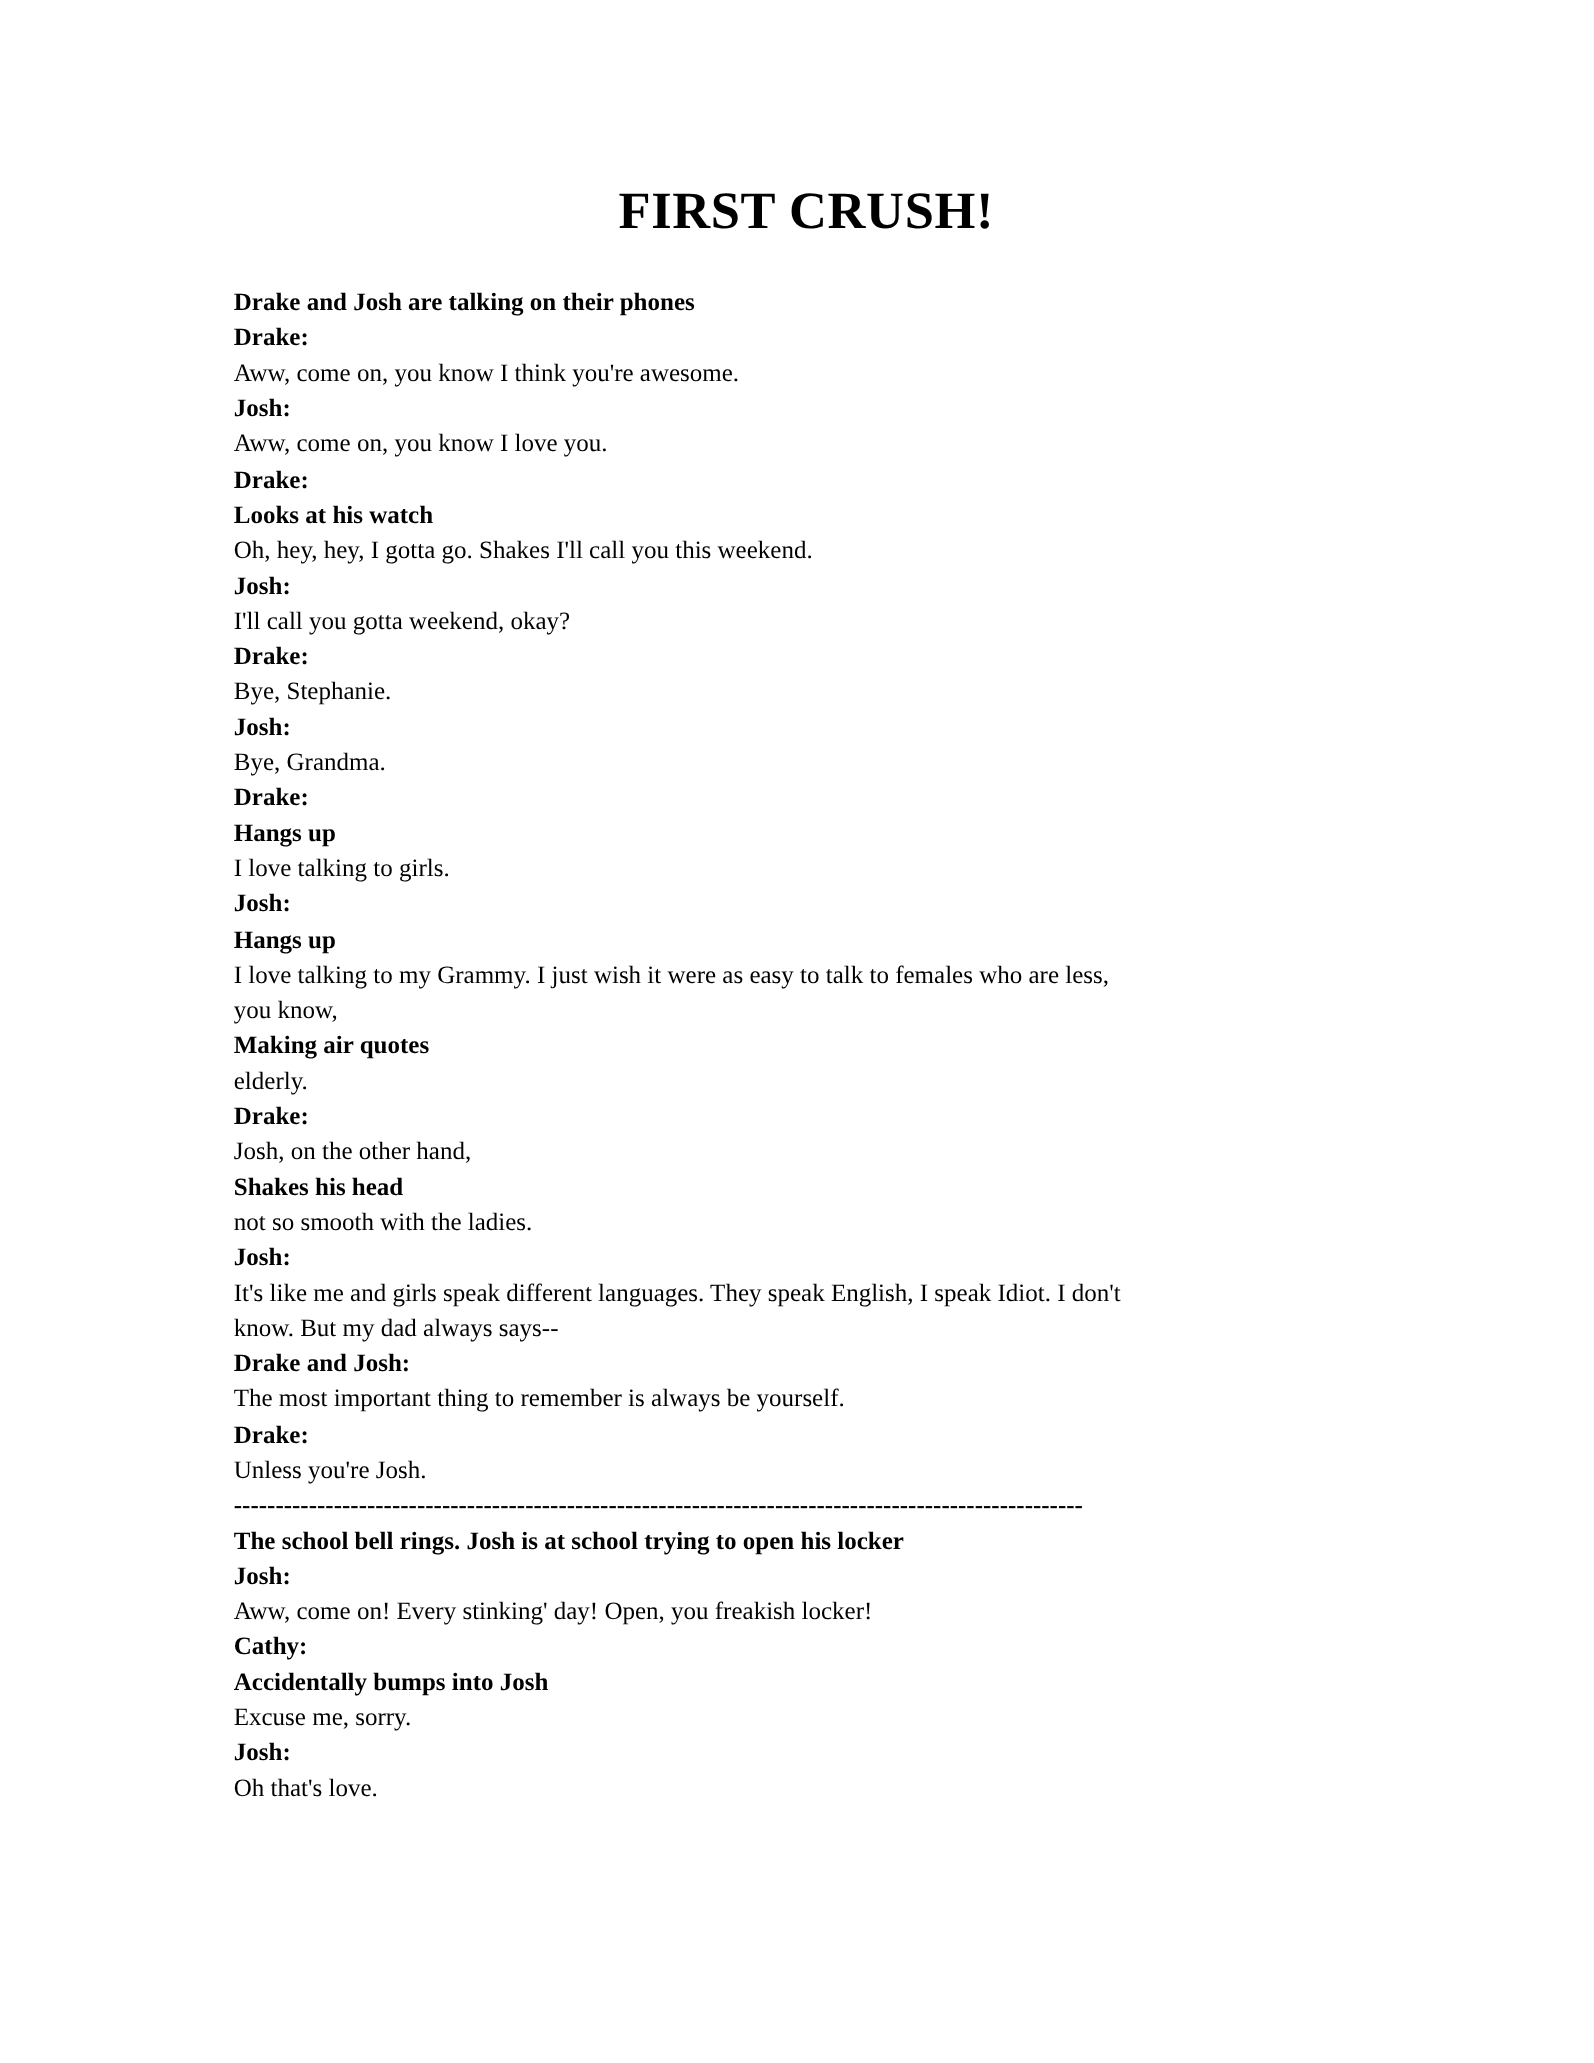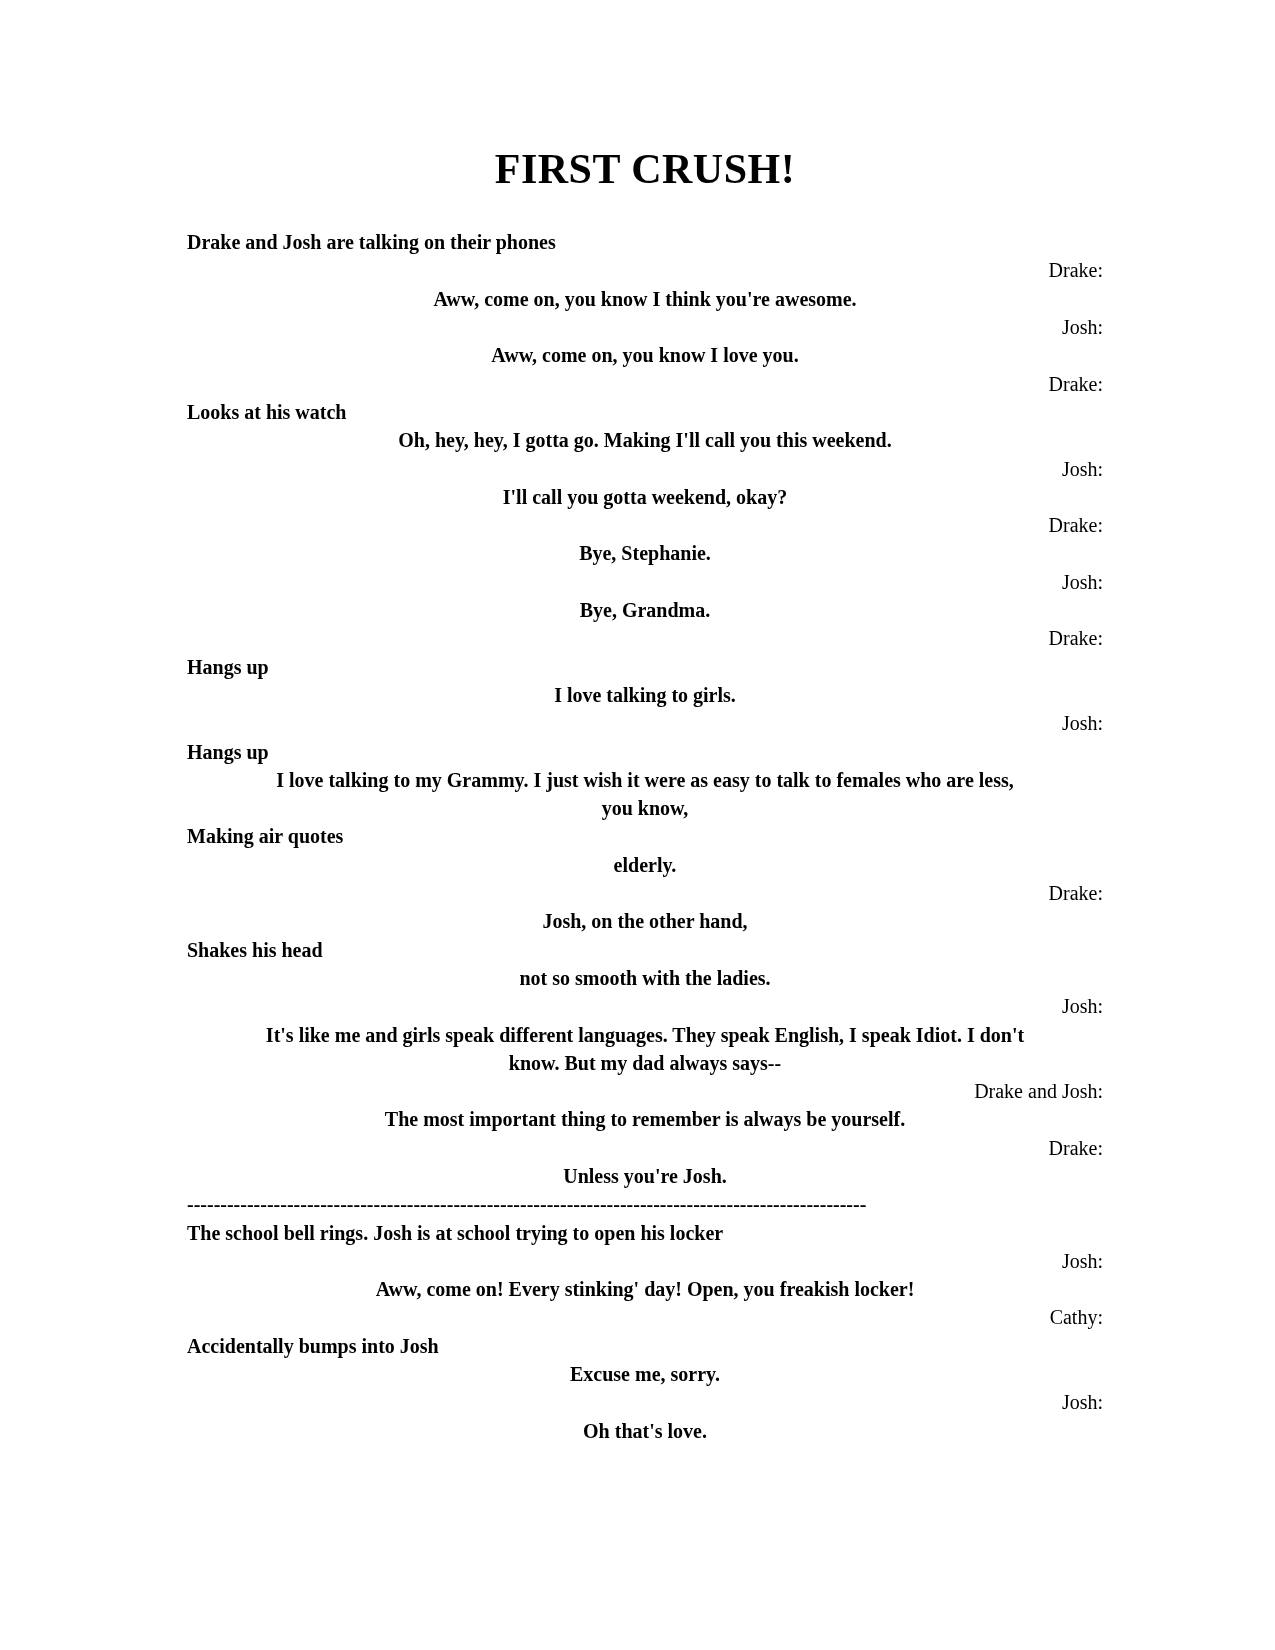--- a/index.html
+++ b/index.html
@@ -32,26 +32,26 @@
   .line {
     font-size: 20px;
     line-height: 28.3px;
     margin: 0;
   }
   .line.direction {
     font-weight: bold;
     text-align: left;
   }
   .line.character {
-    font-weight: normal;
-    text-align: right;
+    font-weight: bold;
+    text-align: left;
   }
   .line.dialogue {
-    font-weight: bold;
-    text-align: center;
+    font-weight: normal;
+    text-align: left;
     white-space: pre-line;
   }
   .line.separator {
     font-weight: bold;
     text-align: left;
     white-space: nowrap;
     overflow: hidden;
   }
 </style>
 </head>
@@ -60,21 +60,21 @@
 <div class="page">
   <h1 class="doc-title">FIRST CRUSH!</h1>
   <main>
       <div class="line direction">Drake and Josh are talking on their phones</div>
       <div class="line character">Drake:</div>
       <div class="line dialogue">Aww, come on, you know I think you're awesome.</div>
       <div class="line character">Josh:</div>
       <div class="line dialogue">Aww, come on, you know I love you.</div>
       <div class="line character">Drake:</div>
       <div class="line direction">Looks at his watch</div>
-      <div class="line dialogue">Oh, hey, hey, I gotta go. Making I'll call you this weekend.</div>
+      <div class="line dialogue">Oh, hey, hey, I gotta go. Shakes I'll call you this weekend.</div>
       <div class="line character">Josh:</div>
       <div class="line dialogue">I'll call you gotta weekend, okay?</div>
       <div class="line character">Drake:</div>
       <div class="line dialogue">Bye, Stephanie.</div>
       <div class="line character">Josh:</div>
       <div class="line dialogue">Bye, Grandma.</div>
       <div class="line character">Drake:</div>
       <div class="line direction">Hangs up</div>
       <div class="line dialogue">I love talking to girls.</div>
       <div class="line character">Josh:</div>

